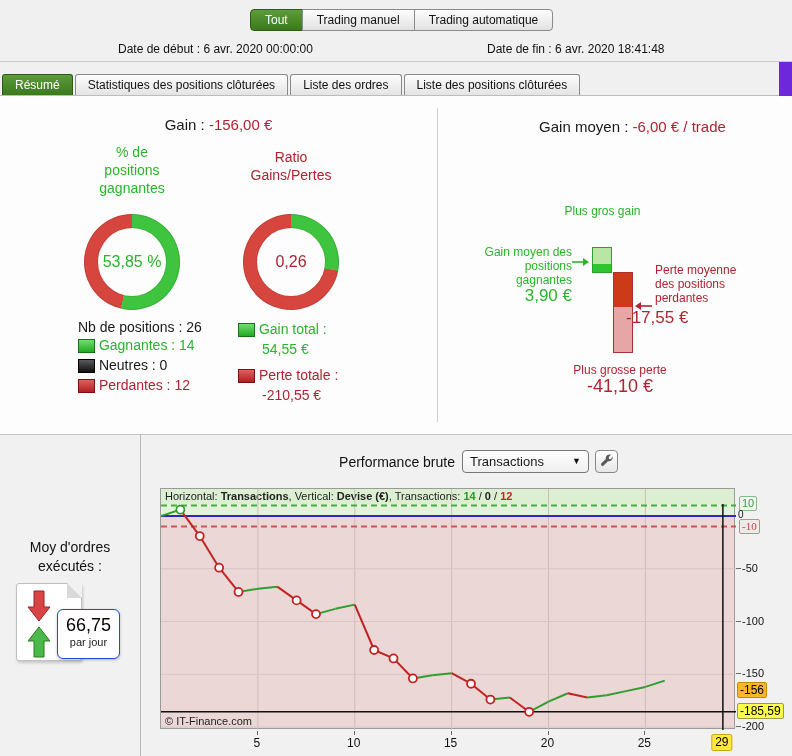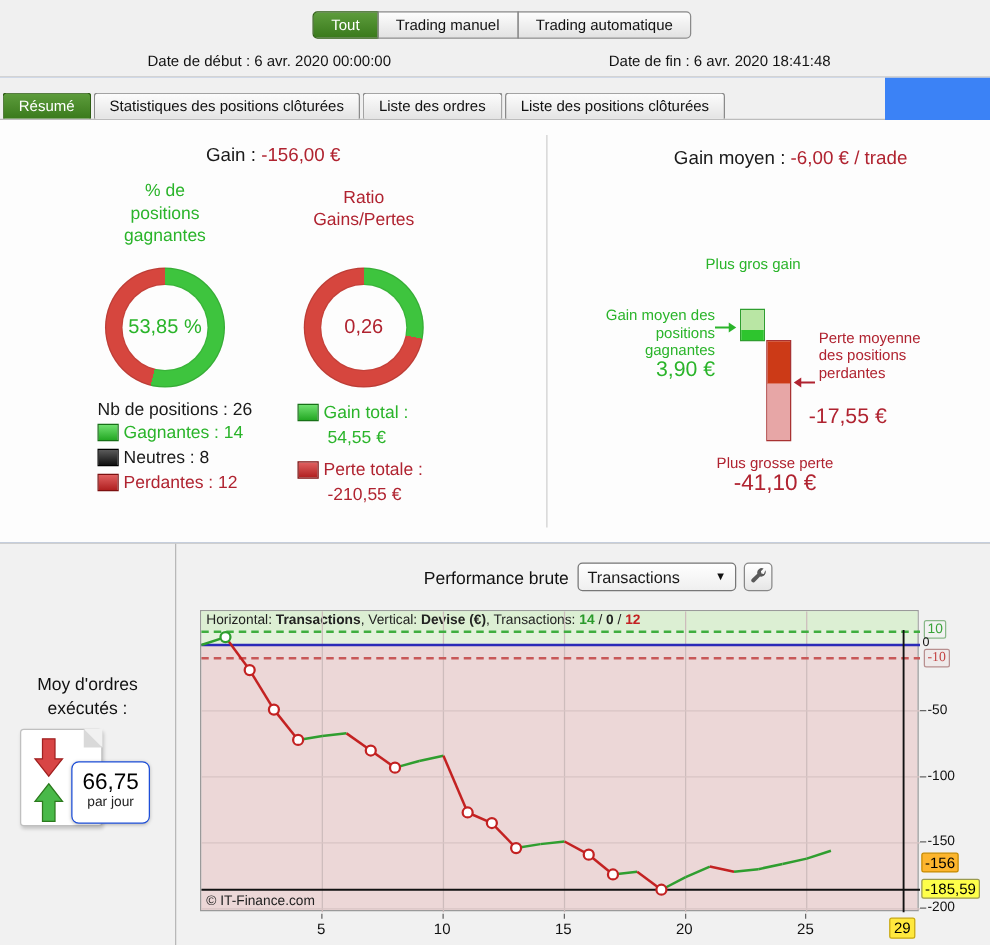--- a/index.html
+++ b/index.html
@@ -1,34 +1,34 @@
 <!DOCTYPE html>
 <html><head>
 <meta charset="utf-8">
 <style>
   * { margin:0; padding:0; box-sizing:border-box; }
   html,body { background:#fff; }
   #app {
     position:relative; width:792px; height:756px; overflow:hidden;
     font-family:"Liberation Sans", sans-serif; font-size:13px; color:#1a1a1a;
-    background:#3b82f6;
+    background:#6d28d9;
   }
   
   #top-bar { position:absolute; left:0; top:0; width:792px; height:62px;
     background:#f0f0f0; border-bottom:1px solid #c9c9c9; }
   .btn-group { position:absolute; left:250px; top:9px; display:flex; }
   .seg-btn { height:22px; padding:0 14px; font-family:inherit; font-size:12px; color:#111;
     background:linear-gradient(#fdfdfd,#e2e2e2); border:1px solid #8a8a8a; margin-left:-1px; cursor:pointer; }
   .seg-btn:first-child { border-radius:4px 0 0 4px; margin-left:0; }
   .seg-btn:last-child { border-radius:0 4px 4px 0; }
   .seg-btn.active { background:linear-gradient(#5d9c3c,#3a7a1c); border-color:#2c5c12; color:#fff; }
   .date-start { position:absolute; left:118px; top:42px; font-size:12px; color:#111; }
   .date-end { position:absolute; left:487px; top:42px; font-size:12px; color:#111; }
   
-  #nav-strip { position:absolute; left:0; top:62px; width:708px; height:34px;
+  #nav-strip { position:absolute; left:0; top:62px; width:779px; height:34px;
     background:#f0f0f0; border-bottom:1px solid #bcbcbc; }
   .tabs { position:absolute; bottom:0; left:2px; display:flex; gap:2px; align-items:flex-end; }
   .tab { height:21px; line-height:20px; padding:0 12px; font-size:12px; color:#111;
     background:linear-gradient(#fcfcfc,#e4e4e4); border:1px solid #8a8a8a; border-bottom:none;
     border-radius:3px 3px 0 0; cursor:pointer; white-space:nowrap; }
   .tab.active { background:linear-gradient(#5d9c3c,#3a7a1c); border-color:#2c5c12; color:#fff; }
   
   #summary { position:absolute; left:0; top:96px; width:792px; height:338px; background:#fdfdfd; }
   .abs { position:absolute; }
   .green-t { color:#2ab42a; }
@@ -159,21 +159,21 @@
       <div class="donut-center red-t">0,26</div>
     </div>
 
     <div class="abs legend-row" style="left:78px;top:224px;">Nb de positions : 26</div>
     <div class="abs legend-row" style="left:78px;top:242px;">
       <span class="swatch green"></span>
       <span class="green-t" style="vertical-align:3px;">Gagnantes : 14</span>
     </div>
     <div class="abs legend-row" style="left:78px;top:262px;">
       <span class="swatch black"></span>
-      <span style="vertical-align:3px;">Neutres : 8</span>
+      <span style="vertical-align:3px;">Neutres : 0</span>
     </div>
     <div class="abs legend-row" style="left:78px;top:282px;">
       <span class="swatch red"></span>
       <span class="red-t" style="vertical-align:3px;">Perdantes : 12</span>
     </div>
 
     <div class="abs legend-row" style="left:238px;top:226px;">
       <span class="swatch green"></span>
       <span class="green-t" style="vertical-align:3px;">Gain total :</span>
     </div>
@@ -210,21 +210,21 @@
 
     <div class="abs small-label red-t" style="left:655px;top:167px;width:110px;">
       <div>Perte moyenne</div>
       <div>des positions</div>
       <div>perdantes</div>
     </div>
     <svg class="abs" style="left:634px;top:205px;" width="18" height="10">
       <line x1="18" y1="5" x2="6" y2="5" stroke="#b02330" stroke-width="1.6"></line>
       <polygon points="7,1 1,5 7,9" fill="#b02330"></polygon>
     </svg>
-    <div class="abs big-val red-t" style="left:647px;top:212px;margin-top:15px;">-17,55 €</div>
+    <div class="abs big-val red-t" style="left:626px;top:212px;">-17,55 €</div>
 
     <div class="abs small-label red-t" style="left:545px;top:267px;width:150px;text-align:center;">Plus grosse perte</div>
     <div class="abs big-val red-t" style="left:545px;top:280px;width:150px;text-align:center;font-size:18px;">-41,10 €</div>
   </div>
 
   <div id="bottom">
     <div class="abs" id="perf-label">Performance brute</div>
     <div class="abs" id="perf-select">
       <span>Transactions</span>
       <span class="arrow">▼</span>

